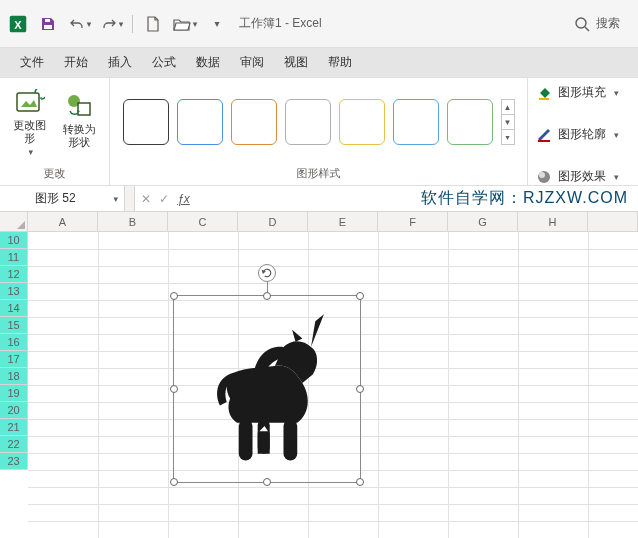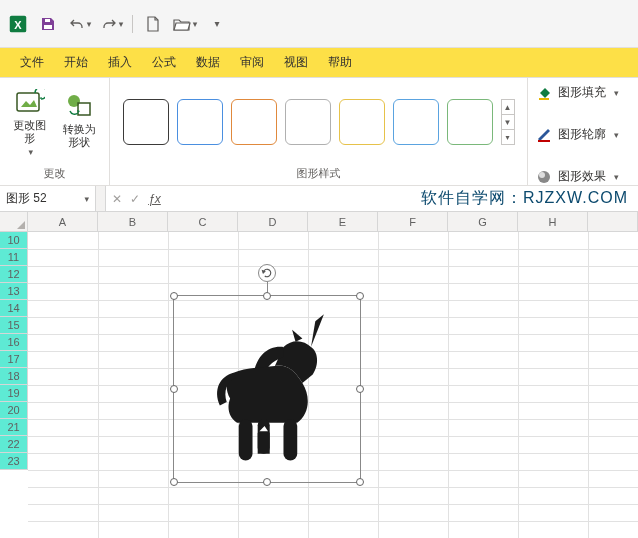--- a/index.html
+++ b/index.html
@@ -9,21 +9,21 @@
   .titlebar { height: 48px; background: #f5f5f5; display: flex; align-items: center; padding: 0 6px; border-bottom: 1px solid #e1dfdd; }
   .titlebar .left { display: flex; align-items: center; gap: 4px; }
   .excel-logo { width: 24px; height: 24px; display: flex; align-items: center; justify-content: center; }
   .qat-btn { width: 28px; height: 28px; display: flex; align-items: center; justify-content: center; color: #323130; }
   .qat-sep { width:1px; height:18px; background:#c8c6c4; margin:0 2px;}
   .doc-title { margin-left: 8px; font-size: 12px; color: #605e5c; }
   .search-area { margin-left: auto; display: flex; align-items: center; gap: 6px; color: #605e5c; padding:4px 12px;}
   .search-area .mag { width:16px;height:16px;}
   
   
-  .tabs { height: 30px; background: #fde047; border-bottom: 1px solid #e1dfdd; display: flex; align-items: flex-end; padding-left: 10px; gap: 0; }
+  .tabs { height: 30px; background: #e5e5e5; border-bottom: 1px solid #e1dfdd; display: flex; align-items: flex-end; padding-left: 10px; gap: 0; }
   .tab { padding: 6px 10px; font-size: 12px; color: #323130; cursor: pointer; }
   .tab.active { color: #107c41; border-bottom: 2px solid #107c41; }
   
   
   .ribbon { height: 108px; background: #fff; border-bottom: 1px solid #e1dfdd; display: flex; position:relative;}
   .ribbon-group { border-right: 1px solid #e1dfdd; display: flex; flex-direction: column; }
   .ribbon-group .content { flex: 1; display: flex; align-items: center; padding: 6px 8px; gap: 6px; }
   .ribbon-group .label { text-align: center; font-size: 11px; color: #605e5c; padding-bottom: 4px; }
   .bigbtn { width: 48px; height: 70px; display: flex; flex-direction: column; align-items: center; justify-content: flex-start; gap:2px; font-size: 11px; text-align:center; line-height:1.2; padding-top:2px;}
   .bigbtn .ico { width: 32px; height: 32px; display:flex;align-items:center;justify-content:center;}
@@ -32,21 +32,21 @@
   .style-scroll { width: 14px; height: 46px; border:1px solid #c8c6c4; display:flex;flex-direction:column;}
   .style-scroll div{flex:1;border-bottom:1px solid #c8c6c4;display:flex;align-items:center;justify-content:center;font-size:8px;color:#605e5c;}
   .style-scroll div:last-child{border-bottom:none;}
   .format-list { display:flex; flex-direction:column; gap:25px; font-size:12px;}
   .format-item { display:flex; align-items:center; gap:6px;}
   .format-item .fi-icon{width:16px;height:16px;display:flex;align-items:center;justify-content:center;}
   .chev { font-size:9px; color:#605e5c; margin-left:2px;}
   
   
   .formula-row { height: 26px; border-bottom: 1px solid #d6d6d6; display:flex; align-items:stretch;}
-  .namebox { width: 96px; border-right:1px solid #d6d6d6; display:flex; align-items:center; padding:0 6px; font-size:12px; justify-content:space-between;}
+  .namebox { width: 96px; border-right:1px solid #d6d6d6; display:flex; align-items:center; padding:0 6px; font-size:12px; justify-content:space-between;margin-left:29px;}
   .namebox .dd{font-size:9px;color:#605e5c;}
   .fbar-gap { width:10px; border-right:1px solid #d6d6d6;background:#f3f2f1;}
   .fbar { flex:1; display:flex; align-items:center; padding:0 6px; gap:8px; position:relative;}
   .fbar .cancel{color:#a19f9d;}
   .fbar .ok{color:#a19f9d;}
   .fbar .fx{font-style:italic;color:#605e5c;text-decoration:underline;}
   .watermark { position:absolute; right:10px; color:#0c4a6e; font-size:16px; letter-spacing:1px;}
   
   
   .grid-wrap{position:relative; height: calc(538px - 48px - 30px - 108px - 26px);}
@@ -108,20 +108,28 @@
     <div class="qat-btn">
       <svg width="18" height="14" viewBox="0 0 18 14" fill="none" stroke="#605e5c" stroke-width="1.2">
           <path d="M1 3h5l2 2h8v8H1z"></path>
           <path d="M3 6h14l-2 7H1z" fill="#fff"></path>
         </svg>
         <span class="chev">▾</span>
     </div>
     <div class="qat-btn">
         <span style="font-size:10px;color:#605e5c;">▾</span>
       </div>
+  </div>
+  <div class="doc-title">工作簿1 - Excel</div>
+  <div class="search-area">
+    <svg class="mag" viewBox="0 0 16 16" fill="none" stroke="#605e5c" stroke-width="1.4">
+        <circle cx="7" cy="7" r="5"></circle>
+        <path d="M11 11l4 4"></path>
+      </svg>
+    <span>搜索</span>
   </div>
 </div>
 
 <div class="tabs">
   <div class="tab">文件</div>
   <div class="tab">开始</div>
   <div class="tab">插入</div>
   <div class="tab">公式</div>
   <div class="tab">数据</div>
   <div class="tab">审阅</div>

